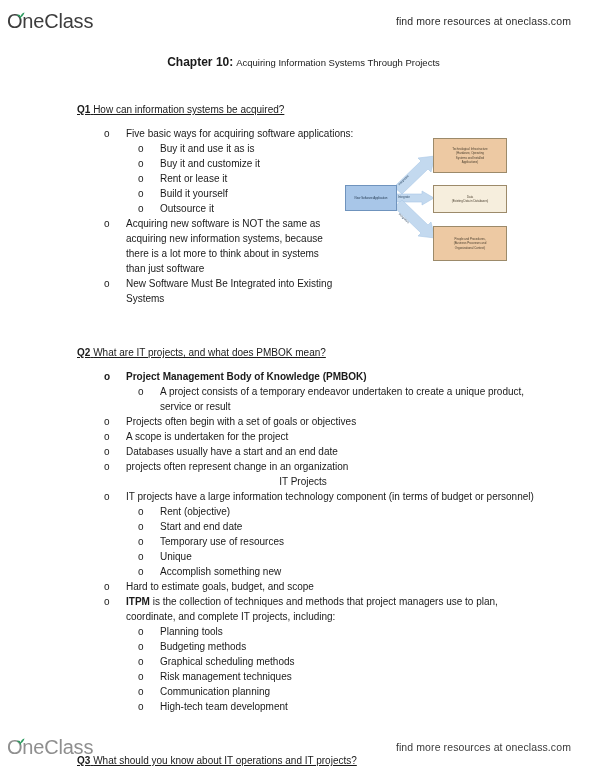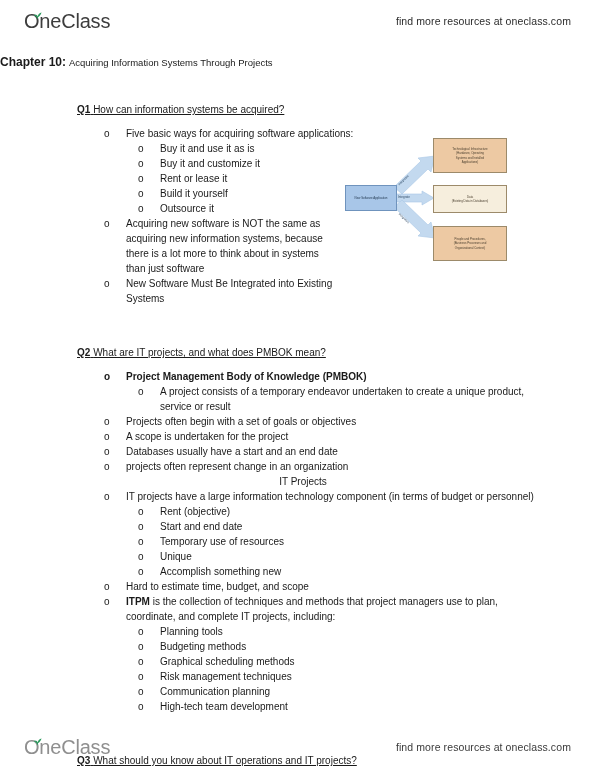--- a/index.html
+++ b/index.html
@@ -24,21 +24,21 @@
     width: 595px;
     height: 34px;
     display: flex;
     align-items: center;
   }
   .brand-bar.top { top: 4px; }
   .brand-bar.bottom { top: 730px; }
 
   .logo {
     position: relative;
-    margin-left: 24px;
+    margin-left: 7px;
     display: flex;
     align-items: center;
     height: 26px;
   }
   .logo-text {
     font-family: "Liberation Sans", sans-serif;
     font-size: 20px;
     letter-spacing: -0.2px;
     font-weight: 400;
     color: #3d3d3d;
@@ -65,23 +65,23 @@
   
   .page {
     position: absolute;
     top: 55px;
     left: 0;
     width: 595px;
     height: 665px;
   }
 
   .doc-title {
-    text-align: left;
+    text-align: center;
     margin: 0;
-    padding: 0 0 0 0;
+    padding: 0 0 0 12px;
     font-size: 10.5px;
     line-height: 14px;
     font-weight: 400;
   }
   .doc-title .chap {
     font-weight: bold;
     font-size: 12px;
   }
   .doc-title .sub {
     font-size: 9.5px;
@@ -337,21 +337,21 @@
         <span>Unique</span>
       </li>
       <li>
         <span class="mk">o</span>
         <span>Accomplish something new</span>
       </li>
     </ul>
     <ul class="lvl l1">
       <li>
         <span class="mk">o</span>
-        <span>Hard to estimate time, budget, and scope</span>
+        <span>Hard to estimate goals, budget, and scope</span>
       </li>
       <li>
         <span class="mk">o</span>
         <span><span style="font-weight:bold">ITPM</span><span id="itpm-rest"> is the collection of techniques and methods that project managers use to plan, coordinate, and complete IT projects, including:</span></span>
       </li>
     </ul>
     <ul class="lvl l2">
       <li>
         <span class="mk">o</span>
         <span>Planning tools</span>

